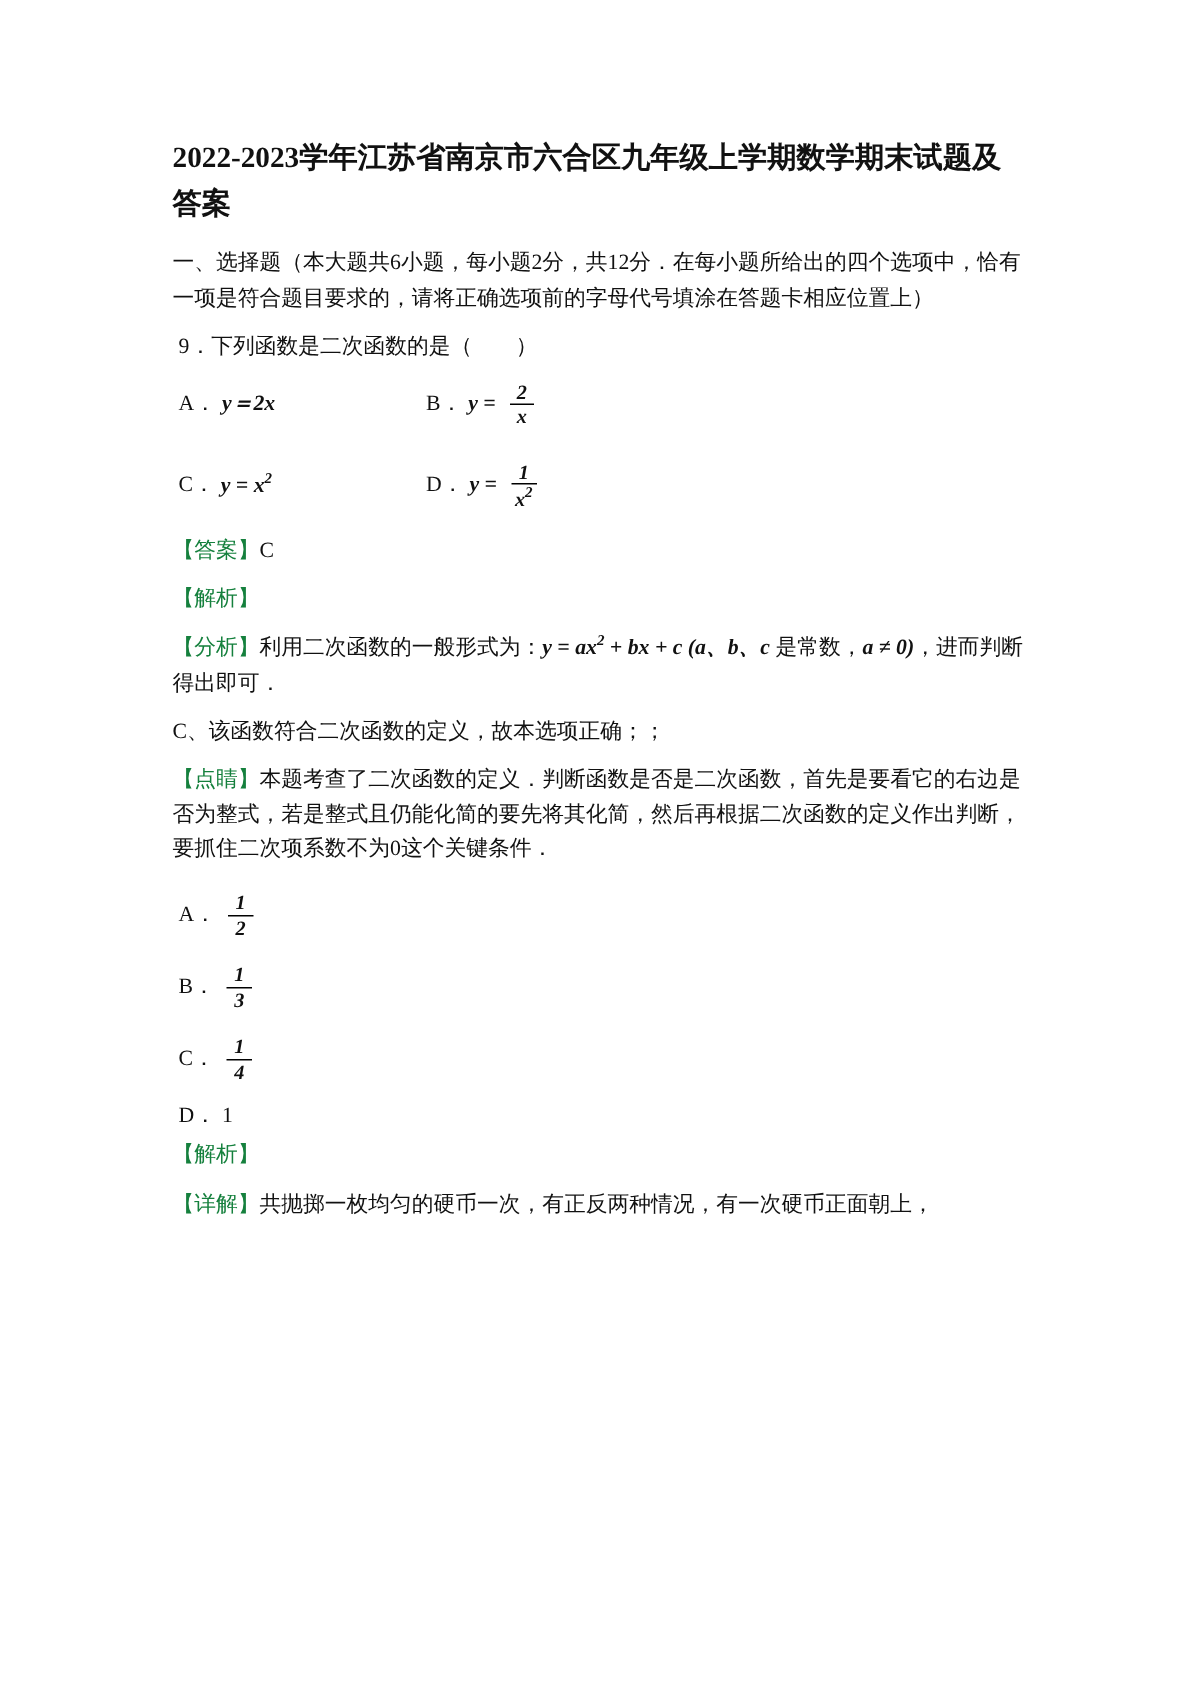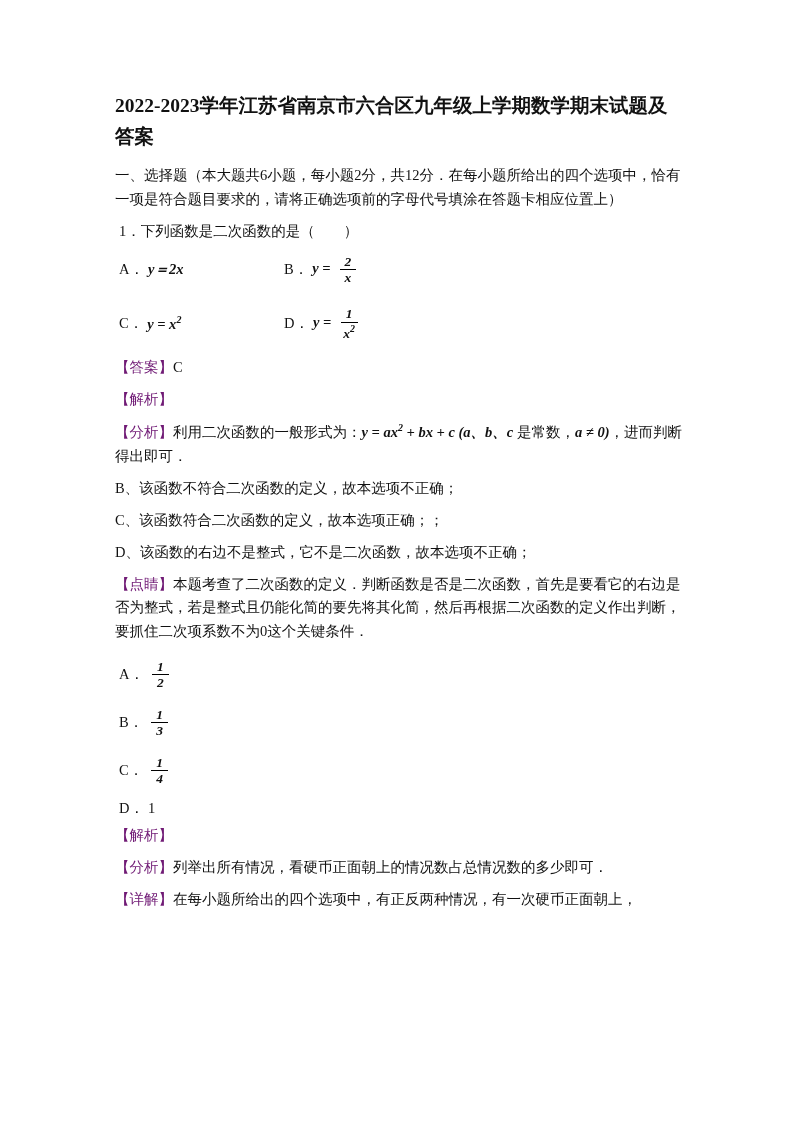--- a/index.html
+++ b/index.html
@@ -16,21 +16,21 @@
     background: #ffffff;
   }
   .doc-title {
     font-size: 19.5px;
     font-weight: 700;
     line-height: 1.6;
     margin: 0 0 12px 0;
   }
   .para { margin: 0 0 9px 0; }
   .tight { margin: 0 0 5px 0; }
-  .blue { color: #701a75; }
+  .blue { color: #15803d; }
   .math {
     font-family: "Liberation Serif", serif;
     font-style: italic;
     font-weight: 700;
     white-space: nowrap;
   }
   .math .cjk { font-style: normal; font-weight: 400; text-align: right; }
   .mlhs { margin-right: 5px; }
   .frac {
     display: inline-flex;
@@ -58,21 +58,21 @@
 </style>
 </head>
 <body>
 
 <div class="page">
 
   <h1 class="doc-title">2022-2023学年江苏省南京市六合区九年级上学期数学期末试题及答案</h1>
 
   <p class="para">一、选择题（本大题共6小题，每小题2分，共12分．在每小题所给出的四个选项中，恰有一项是符合题目要求的，请将正确选项前的字母代号填涂在答题卡相应位置上）</p>
 
-  <p class="para tight stem-line">1．下列函数是二次函数的是（　　）</p>
+  <p class="para tight stem-line">9．下列函数是二次函数的是（　　）</p>
 
   <div class="opt-row">
     <div class="opt-cell first">
       <span class="opt-label">A．</span>
       <span class="math" style="font-weight:700">y＝2x</span>
     </div>
     <div class="opt-cell">
       <span class="opt-label">B．</span>
       <span class="math">
         <span class="mlhs">y =</span><span class="frac">
@@ -106,23 +106,21 @@
   </p>
 
   <p class="para">
     <span class="blue">【解析】</span>
   </p>
 
   <p class="para">
     <span class="blue">【分析】</span><span>利用二次函数的一般形式为：</span><span class="math"><span>y = ax</span><span class="sup">2</span><span> + bx + c (a、b、c </span><span class="cjk">是常数，</span><span>a ≠ 0)</span></span><span>，进而判断得出即可．</span>
   </p>
 
-  <p class="para">B、该函数不符合二次函数的定义，故本选项不正确；</p>
   <p class="para">C、该函数符合二次函数的定义，故本选项正确；；</p>
-  <p class="para">D、该函数的右边不是整式，它不是二次函数，故本选项不正确；</p>
 
   <p class="para">
     <span class="blue">【点睛】</span><span>本题考查了二次函数的定义．判断函数是否是二次函数，首先是要看它的右边是否为整式，若是整式且仍能化简的要先将其化简，然后再根据二次函数的定义作出判断，要抓住二次项系数不为0这个关键条件．</span>
   </p>
 
 
   <div class="opt-line">
     <span class="opt-label">A．</span>
     <span class="frac">
         <span class="num">1</span>
@@ -146,21 +144,18 @@
   <div class="opt-line short">
     <span class="opt-label">D．</span>
     <span>1</span>
   </div>
 
 
   <p class="para">
     <span class="blue">【解析】</span>
   </p>
 
-  <p class="para">
-    <span class="blue">【分析】</span><span>列举出所有情况，看硬币正面朝上的情况数占总情况数的多少即可．</span>
-  </p>
 
   <p class="para">
-    <span class="blue">【详解】</span><span>在每小题所给出的四个选项中，有正反两种情况，有一次硬币正面朝上，</span>
+    <span class="blue">【详解】</span><span>共抛掷一枚均匀的硬币一次，有正反两种情况，有一次硬币正面朝上，</span>
   </p>
 
 </div>
 
 </body></html>

